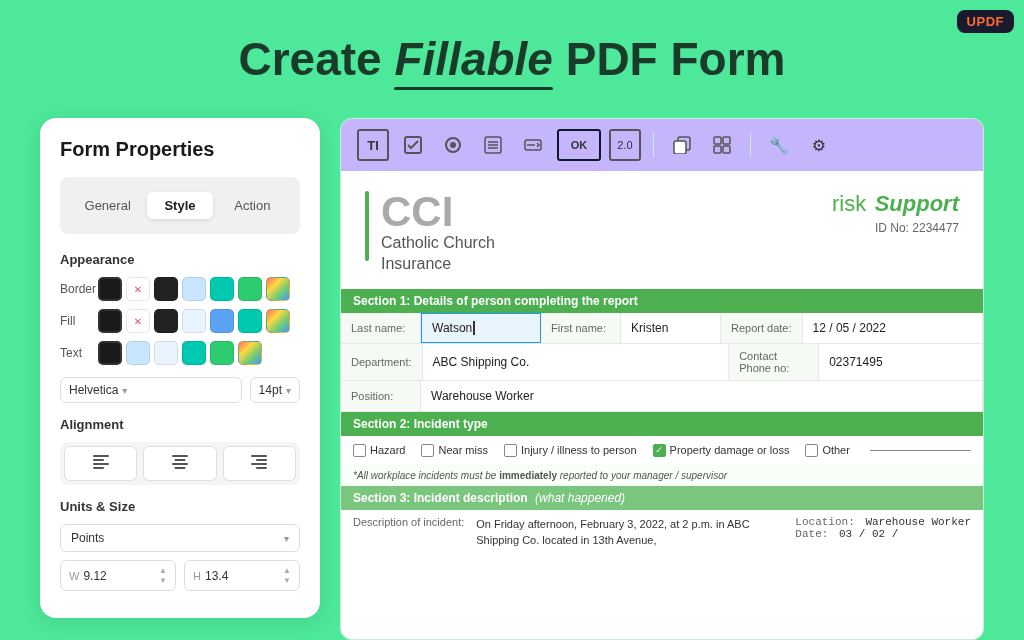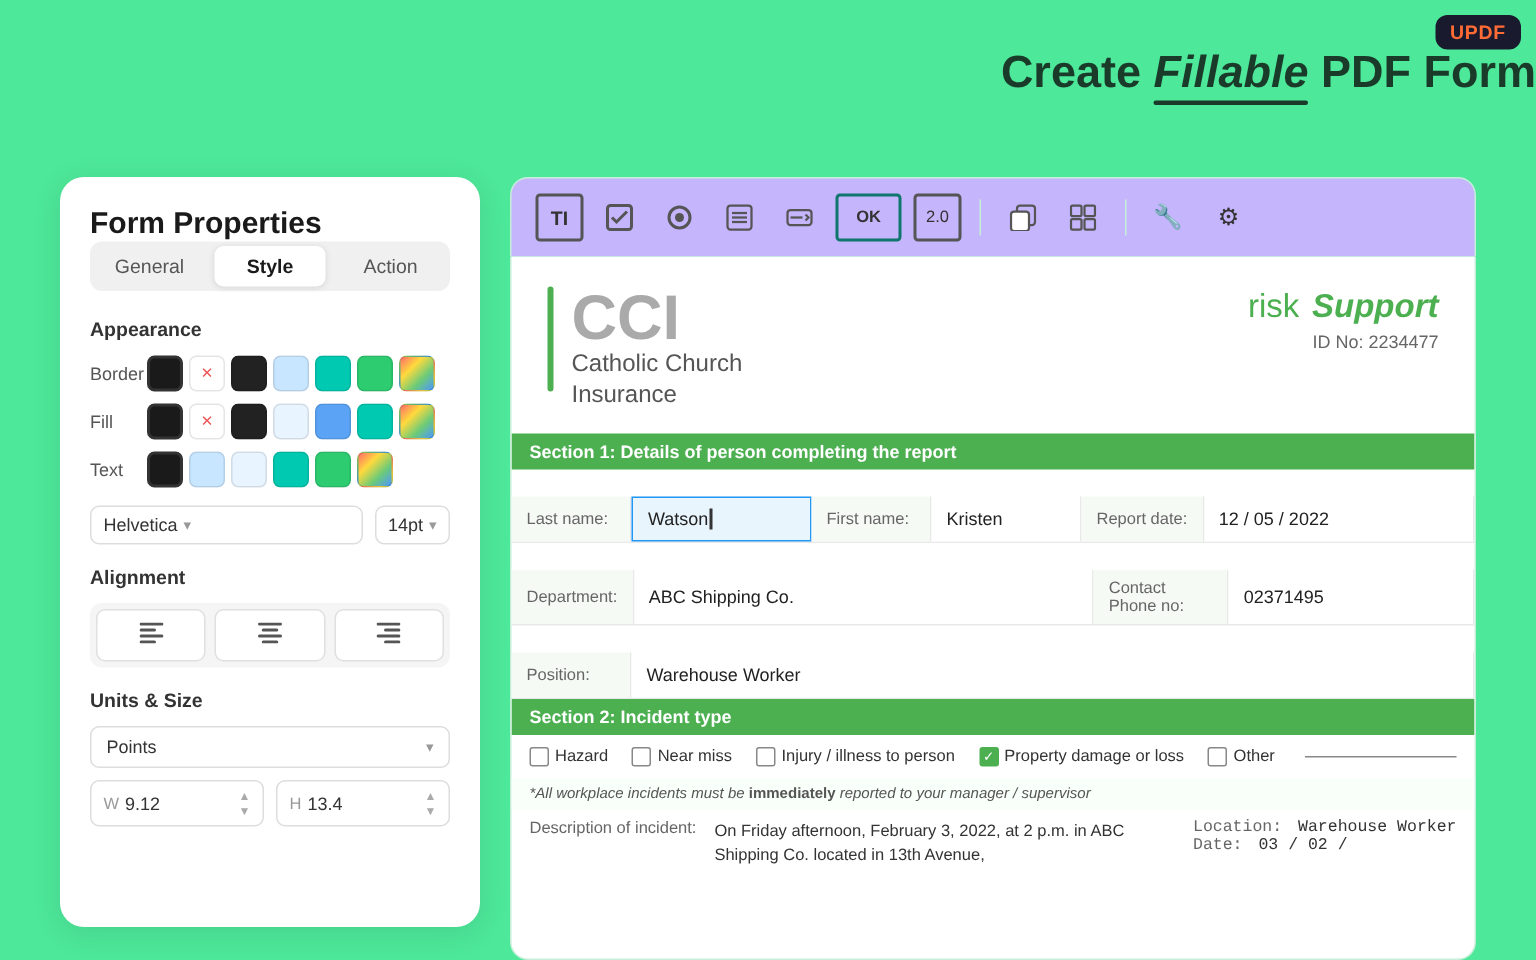--- a/index.html
+++ b/index.html
@@ -22,24 +22,24 @@
       font-weight: 800;
       font-size: 13px;
       padding: 4px 10px;
       border-radius: 8px;
       letter-spacing: 0.5px;
     }
     .updf-logo span { color: #ff6b35; }
 
     
     .headline {
-      text-align: right;
+      text-align: center;
       padding-top: 32px;
       padding-bottom: 20px;
-      font-size: 30px;
+      font-size: 46px;
       font-weight: 800;
       color: #1a3a2a;
     }
     .headline em {
       font-style: italic;
       font-weight: 800;
       position: relative;
       display: inline-block;
     }
     .headline em::after {
@@ -73,29 +73,30 @@
       padding: 20px;
       flex-shrink: 0;
       box-shadow: 0 4px 20px rgba(0,0,0,0.1);
       height: 500px;
     }
 
     .panel-title {
       font-size: 20px;
       font-weight: 700;
       color: #1a1a1a;
+      margin-bottom: 16px;
     }
 
     .tab-bar {
       display: flex;
       gap: 7px;
       margin-bottom: 18px;
       background: #f0f0f0;
       border-radius: 8px;
-      padding: 3px;
+      padding: 15px;
     }
     .tab-item {
       flex: 1;
       text-align: center;
       padding: 6px 8px;
       font-size: 13px;
       font-weight: 500;
       color: #555;
       border-radius: 6px;
       cursor: pointer;
@@ -343,21 +344,20 @@
       padding: 5px 12px;
     }
     .section-header.light {
       background: #7bc67e;
     }
 
     
     .form-row {
       display: flex;
       border-bottom: 1px solid #e8e8e8;
-      margin-top: 18px;
     }
     .form-cell {
       padding: 6px 10px;
       font-size: 11px;
       color: #555;
       border-right: 1px solid #e8e8e8;
       display: flex;
       align-items: center;
       min-height: 30px;
     }
@@ -597,21 +597,21 @@
       </div>
 
       <div class="toolbar-icon">
         <svg width="18" height="18" viewBox="0 0 18 18">
             <rect x="1" y="4" width="16" height="10" rx="2" stroke="#555" stroke-width="1.5" fill="none"></rect>
             <line x1="3" y1="9" x2="11" y2="9" stroke="#555" stroke-width="1.5"></line>
             <path d="M13 7 l2 2 l-2 2" stroke="#555" stroke-width="1.5" fill="none"></path>
           </svg>
       </div>
 
-      <div class="toolbar-icon" style="font-size:11px;font-weight:700;border:2px solid #0f766e;border-radius:3px;padding:1px 20px;">OK</div>
+      <div class="toolbar-icon" style="font-size:11px;font-weight:700;border:2px solid #0f172a;border-radius:3px;padding:1px 20px;">OK</div>
 
       <div class="toolbar-icon" style="font-size:11px;border:2px solid #555;border-radius:3px;padding:1px 3px;">2.0</div>
       <div class="toolbar-divider"></div>
 
       <div class="toolbar-icon">
         <svg width="18" height="18" viewBox="0 0 18 18">
             <rect x="5" y="1" width="12" height="13" rx="2" stroke="#555" stroke-width="1.5" fill="none"></rect>
             <rect x="1" y="5" width="12" height="13" rx="2" stroke="#555" stroke-width="1.5" fill="white"></rect>
           </svg>
       </div>
@@ -703,20 +703,24 @@
           <div class="cb-box"></div>
           <span>Other</span>
         </div>
         <div style="flex:1;border-bottom:1px solid #888;margin-left:4px;height:1px;align-self:center;"></div>
       </div>
 
       <div class="note-row">
         <span>*All workplace incidents must be <strong>immediately</strong> reported to your manager / supervisor</span>
       </div>
 
+      <div class="section-header light">
+        <span>Section 3: Incident description</span>
+        <span style="font-style:italic;font-weight:400;margin-left:4px;">(what happened)</span>
+      </div>
 
       <div class="desc-row">
         <span class="desc-label">Description of incident:</span>
         <span class="desc-content">On Friday afternoon, February 3, 2022, at 2 p.m. in ABC Shipping Co. located in 13th Avenue,</span>
         <div class="desc-location">
           <span style="font-size:11px;color:#666;">Location:</span>
           <span style="font-size:11px;margin-left:4px;">Warehouse Worker</span>
           <br>
           <span style="font-size:11px;color:#666;">Date:</span>
           <span style="font-size:11px;margin-left:4px;">03 / 02 /</span>

